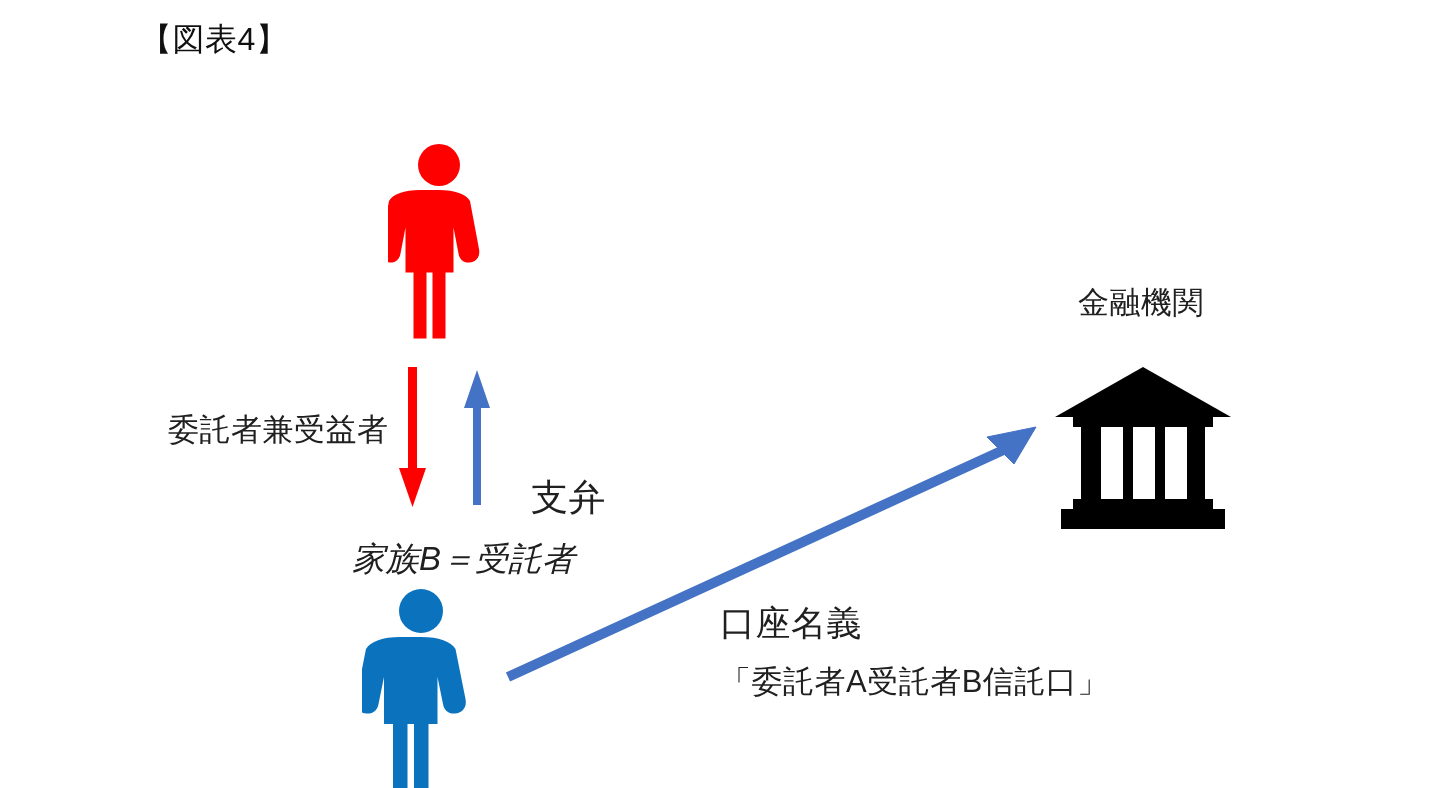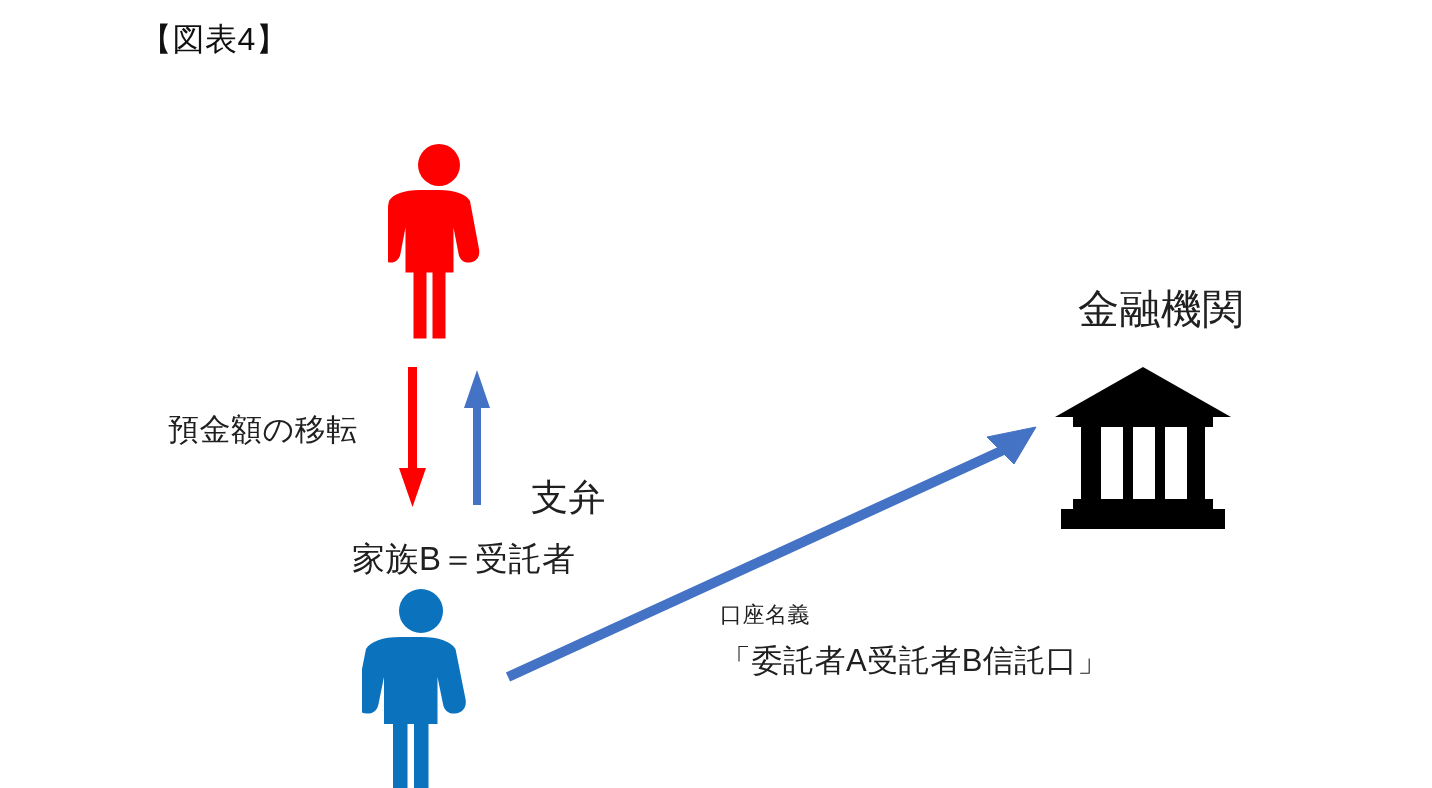--- a/index.html
+++ b/index.html
@@ -47,36 +47,37 @@
   }
   #label-living-2 {
     left:531px; top:473px;
     font-size:37px;
   }
 
   
   #label-family {
     left:352px; top:537px;
     font-size:33px;
+    font-style:italic;
   }
 
   
   #label-bank {
     left:1078px; top:282px;
-    font-size:41px;
+    font-size:31px;
     font-family:Liberation Mono, monospace;
   }
 
   
   #label-account-1 {
     left:720px; top:600px;
-    font-size:22px;
+    font-size:35px;
   }
   #label-account-2 {
-    left:720px; top:640px;
+    left:720px; top:661px;
     font-size:31px;
   }
 
   .person { position:absolute; }
   #person-principal { left:388px; top:143px; width:102px; height:198px; }
   #person-family    { left:362px; top:588px; width:118px; height:200px; }
 
   #bank-icon { position:absolute; left:1053px; top:365px; width:180px; height:168px; }
 
   .arrow-svg { position:absolute; overflow:visible; }
@@ -100,21 +101,21 @@
                l9 48 c1.5 8 -3 13 -9.5 13.5
                c-6 0.5 -10 -3 -11 -9
                l-5 -26
                v45 h-8 v66 h-13 v-66 h-6 v66 h-13 v-66 h-8 v-45
                l-5 26 c-1 6 -5 9.5 -11 9
                c-6.5 -0.5 -11 -5.5 -9.5 -13.5
                l9 -48 c4 -7 15 -11 31 -11 z"></path>
     </g>
   </svg>
 
-  <div class="label" id="label-transfer">預金額の移転</div>
+  <div class="label" id="label-transfer">委託者兼受益者</div>
 
   <svg class="arrow-svg" id="arrow-transfer" viewBox="0 0 42 152" xmlns="http://www.w3.org/2000/svg">
     <g fill="#FF0000">
       <rect x="16" y="7" width="9" height="105"></rect>
       <polygon points="20.5,147 7,108 34,108"></polygon>
     </g>
   </svg>
 
   <div class="label" id="label-living-2">支弁</div>
 

